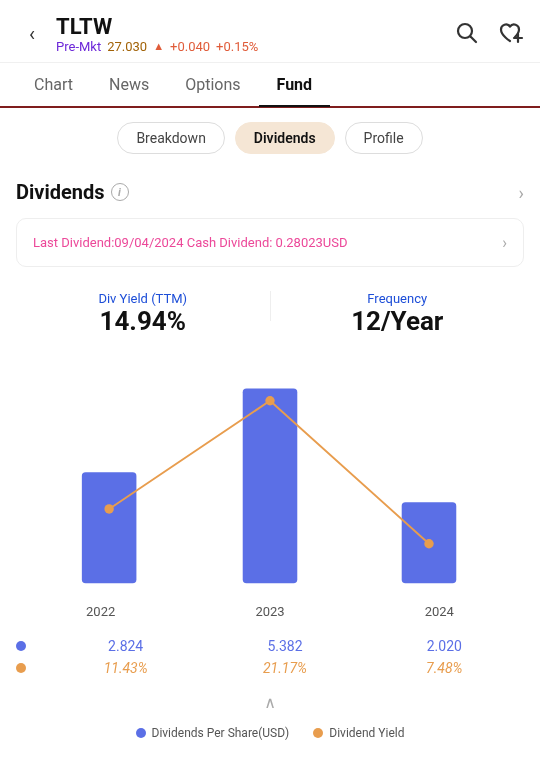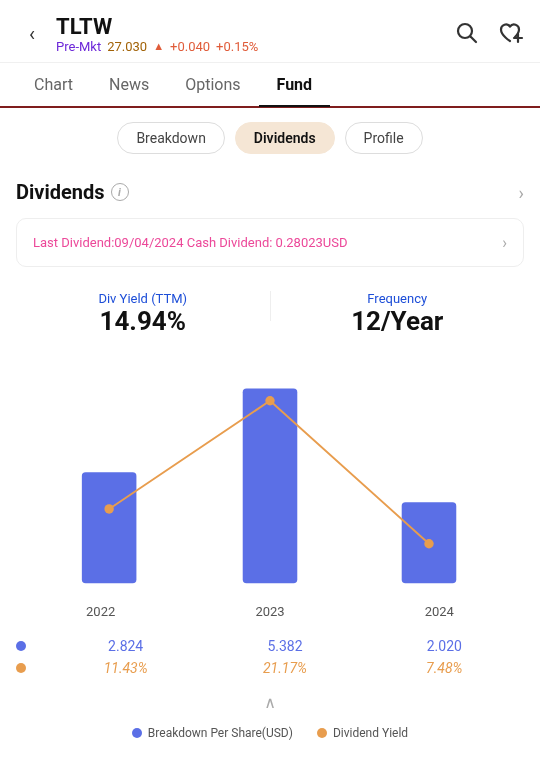--- a/index.html
+++ b/index.html
@@ -421,19 +421,19 @@
   </div>
 </div>
 
 <div class="collapse-arrow">
   <span class="collapse-icon">∧</span>
 </div>
 
 <div class="legend">
   <div class="legend-item">
     <span class="dot dot-blue"></span>
-    <span>Breakdown Per Share(USD)</span>
+    <span>Dividends Per Share(USD)</span>
   </div>
   <div class="legend-item">
     <span class="dot dot-orange"></span>
     <span>Dividend Yield</span>
   </div>
 </div>
 
 </body></html>

